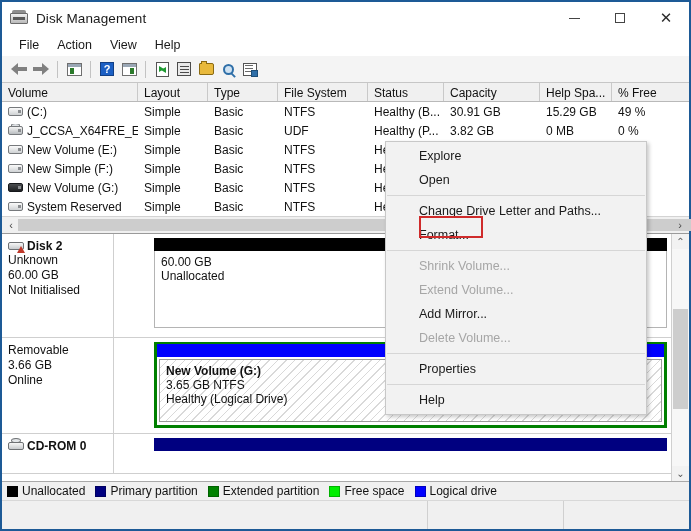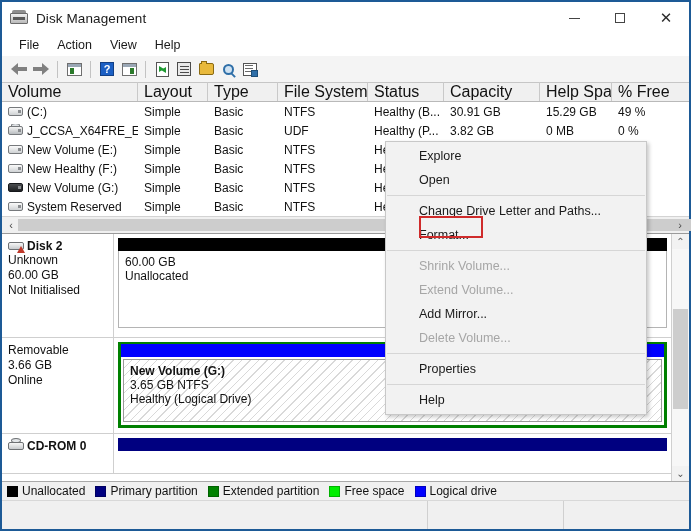--- a/index.html
+++ b/index.html
@@ -110,21 +110,21 @@
   .ic-cfg{
     width:14px;height:13px;background:#fff;border:1px solid #555;box-sizing:border-box;position:relative;
   }
   .ic-cfg:before{content:"";position:absolute;left:1px;top:1px;width:8px;height:1px;box-shadow:0 3px 0 #6a6a6a,0 6px 0 #6a6a6a;background:#6a6a6a;}
   .ic-cfg:after{content:"";position:absolute;right:-2px;bottom:-2px;width:7px;height:7px;background:#2f6fa8;border:1px solid #1d4e78;box-sizing:border-box;}
 
   
   .table-wrap{flex:0 0 auto;background:#ffffff;position:relative;}
   .thead{
     display:flex;height:18px;background:#f0f0f0;
-    border-bottom:1px solid #b9b9b9;font-size:16px;color:#111;align-items:flex-end;
+    border-bottom:1px solid #b9b9b9;font-size:12px;color:#111;
   }
   .th{
     box-sizing:border-box;border-right:1px solid #c9c9c9;
     padding:1px 0 0 6px;overflow:hidden;white-space:nowrap;
     display:flex;align-items:center;
   }
   .rows{background:#fff;}
   .trow{display:flex;height:19px;font-size:12px;color:#111;align-items:center;}
   .td{box-sizing:border-box;padding-left:6px;overflow:hidden;white-space:nowrap;display:flex;align-items:center;}
   .vol-ic{width:15px;height:11px;margin-right:4px;flex:0 0 auto;position:relative;}
@@ -144,21 +144,21 @@
   }
   .hscroll .track{position:absolute;left:16px;right:16px;top:2px;bottom:2px;background:#f5f5f5;}
   .hscroll .thumb{position:absolute;left:16px;width:845px;top:2px;bottom:2px;background:#cdcdcd;}
   .hs-btn{width:14px;height:15px;display:flex;align-items:center;justify-content:center;color:#4a4a4a;font-size:11px;z-index:2;position:relative;}
 
   
   .disks{
     flex:1 1 auto;display:flex;background:#ffffff;border-top:1px solid #9a9a9a;overflow:hidden;position:relative;
   }
   .disks-inner{flex:1 1 auto;overflow:hidden;}
-  .diskrow{display:flex;border-bottom:1px solid #cfcfcf;box-sizing:border-box;}
+  .diskrow{display:flex;border-bottom:1px solid #cfcfcf;box-sizing:border-box;gap:36px;}
   .dinfo{
     width:112px;flex:0 0 112px;box-sizing:border-box;
     border-right:1px solid #cfcfcf;padding:5px 0 0 6px;background:#fff;
   }
   .dinfo .nm{font-size:12px;font-weight:bold;color:#111;display:flex;align-items:center;}
   .dinfo .ln{font-size:12px;color:#111;line-height:15px;}
   .dk-ic{width:16px;height:10px;margin-right:3px;position:relative;flex:0 0 auto;}
   .dk-ic .d{position:absolute;left:0;top:1px;width:16px;height:8px;border:1px solid #6e7174;border-radius:2px;background:linear-gradient(#f7f7f7,#c8cbce);box-sizing:border-box;}
   .dk-ic.dark .d{background:linear-gradient(#45484b,#1b1d1f);border-color:#141618;}
   .dk-ic .warn{position:absolute;right:-1px;bottom:-2px;width:0;height:0;border-left:4px solid transparent;border-right:4px solid transparent;border-bottom:7px solid #c0392b;}
@@ -375,21 +375,21 @@
         <div class="td" style="width:72px"></div>
         <div class="td" style="width:77px"></div>
       </div>
 
       <div class="trow">
         <div class="td" style="width:136px">
             <span class="vol-ic">
               <span class="d"></span>
               <span class="led"></span>
             </span>
-            <span>New Healthy (F:)</span>
+            <span>New Simple (F:)</span>
           </div>
         <div class="td" style="width:70px">Simple</div>
         <div class="td" style="width:70px">Basic</div>
         <div class="td" style="width:90px">NTFS</div>
         <div class="td" style="width:76px">He</div>
         <div class="td" style="width:96px"></div>
         <div class="td" style="width:72px"></div>
         <div class="td" style="width:77px"></div>
       </div>
 

